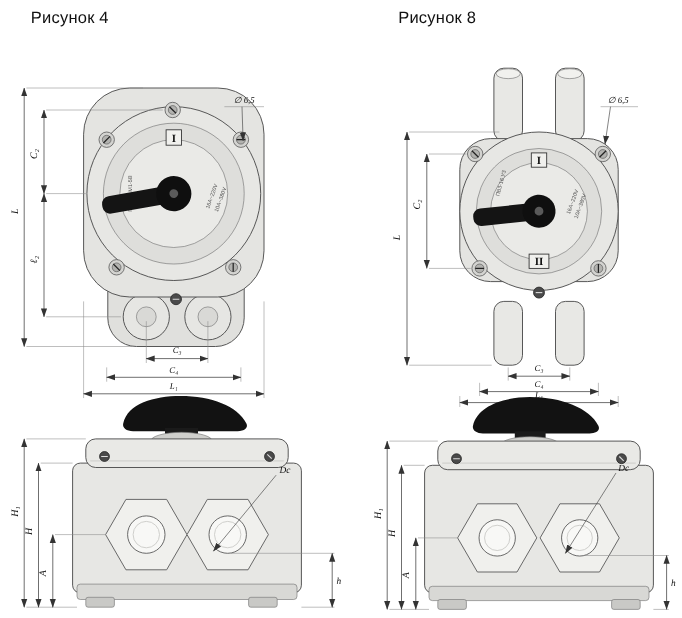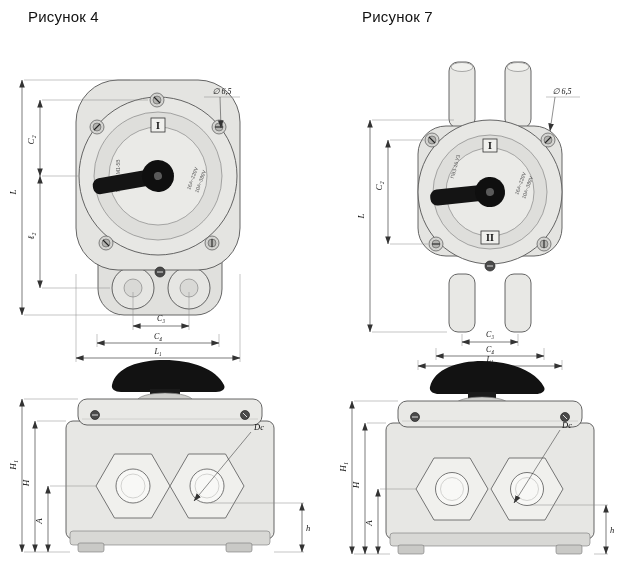--- a/index.html
+++ b/index.html
@@ -24,21 +24,21 @@
   .postxt{font:bold 10px "Liberation Serif",serif;fill:#111;text-anchor:middle}
   .facetxt{font:5px "Liberation Sans",sans-serif;fill:#555;text-anchor:middle}
   .hex{fill:#f0f0ed;stroke:#666;stroke-width:.9}
   .hole{fill:#f8f8f6;stroke:#555;stroke-width:.8}
   .holeIn{fill:none;stroke:#c9c9c6;stroke-width:.8}
 </style>
 </head>
 <body>
 
 <div class="heading" style="left:28px;top:8px">Рисунок 4</div>
-<div class="heading" style="left:362px;top:8px">Рисунок 7</div>
+<div class="heading" style="left:362px;top:8px">Рисунок 8</div>
 
 <svg class="panel" style="left:0;top:40px" width="270" height="322" viewBox="0 0 270 322">
   <defs>
     <marker id="ar-a" viewBox="0 0 10 10" refX="9.5" refY="5" markerWidth="8" markerHeight="8" orient="auto-start-reverse" markerUnits="userSpaceOnUse">
       <path d="M0,1.5 L10,5 L0,8.5 Z" fill="#333"></path>
     </marker>
   </defs>
 
   <g>
     <rect x="98" y="195" width="124" height="80" rx="26" class="shape" fill="#e0e0dd"></rect>

